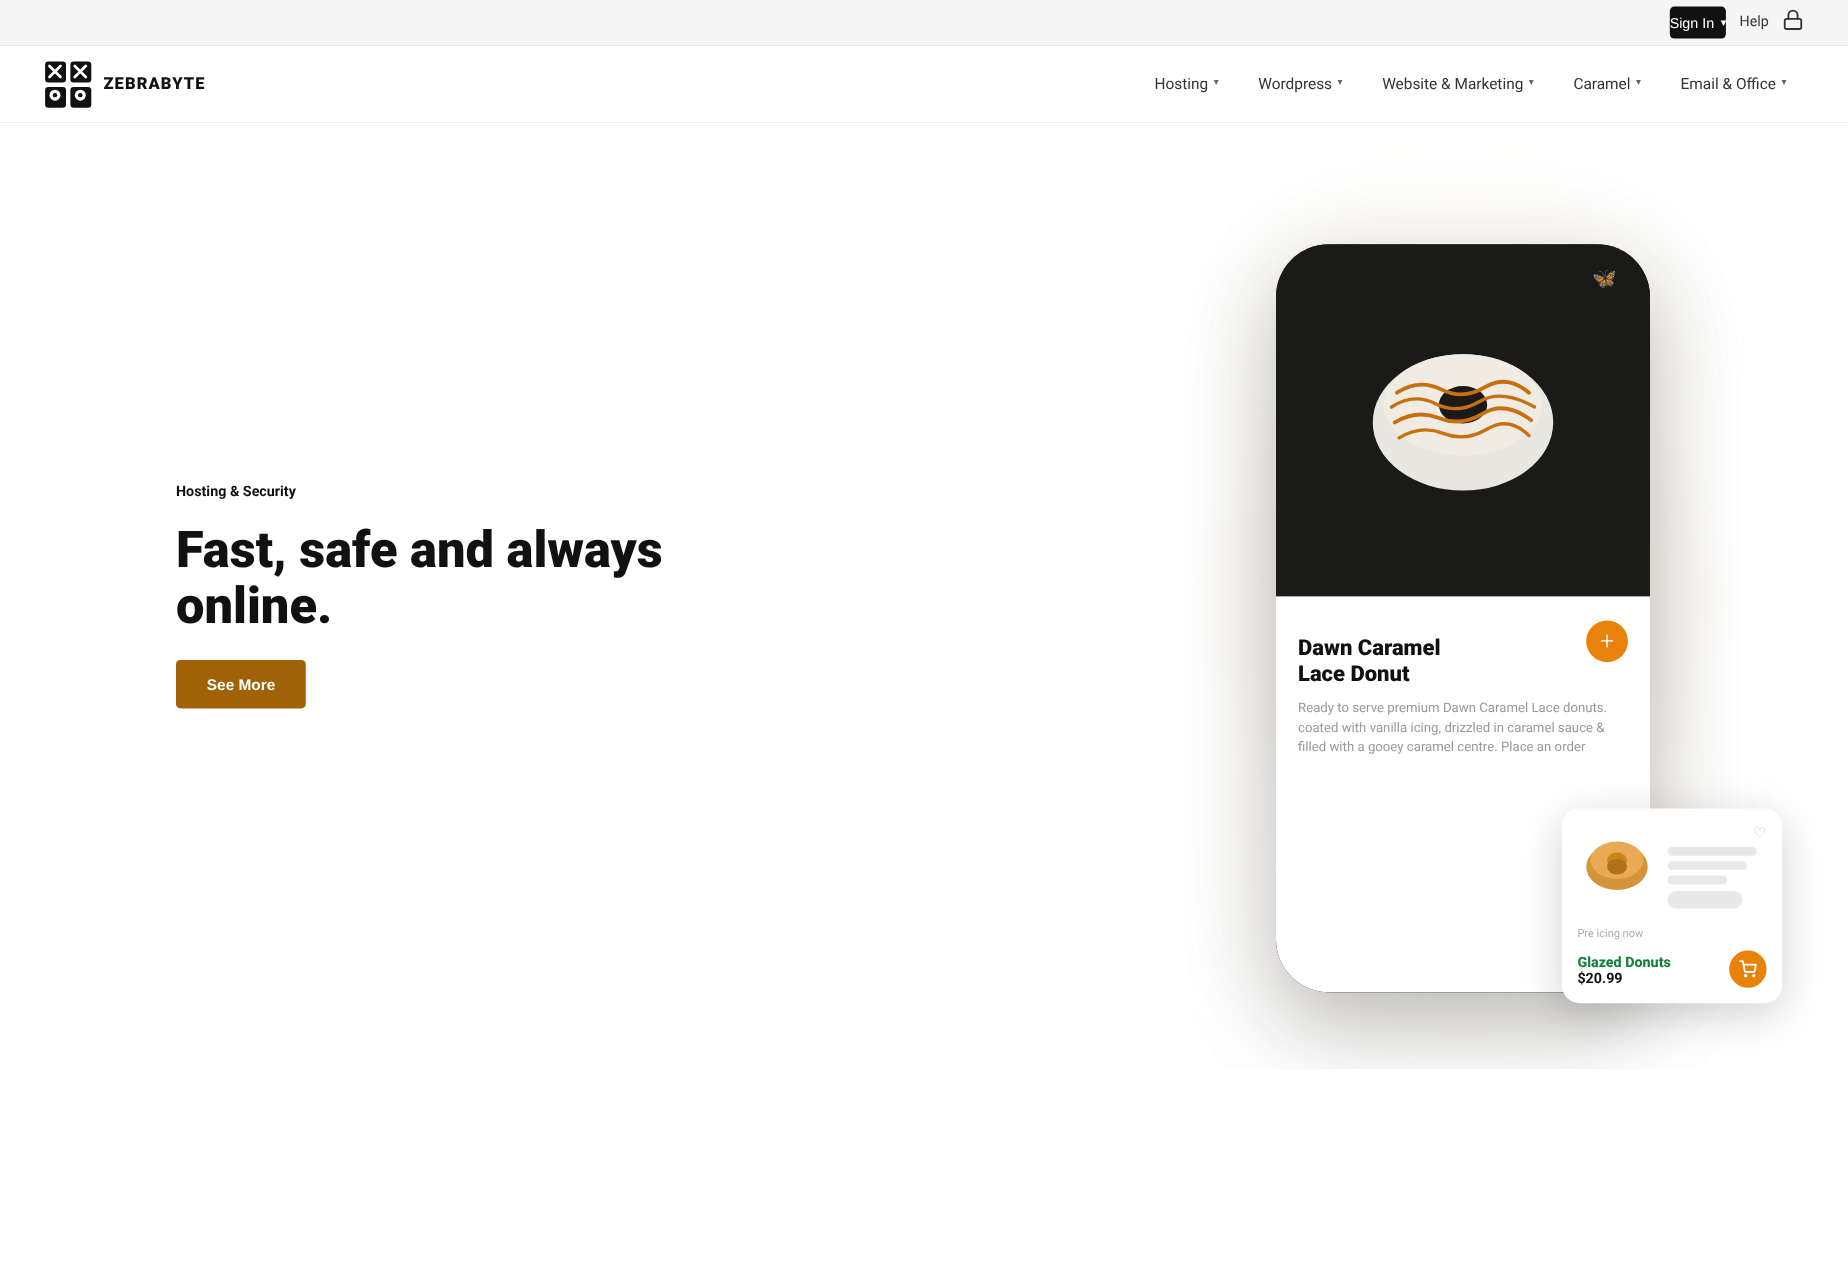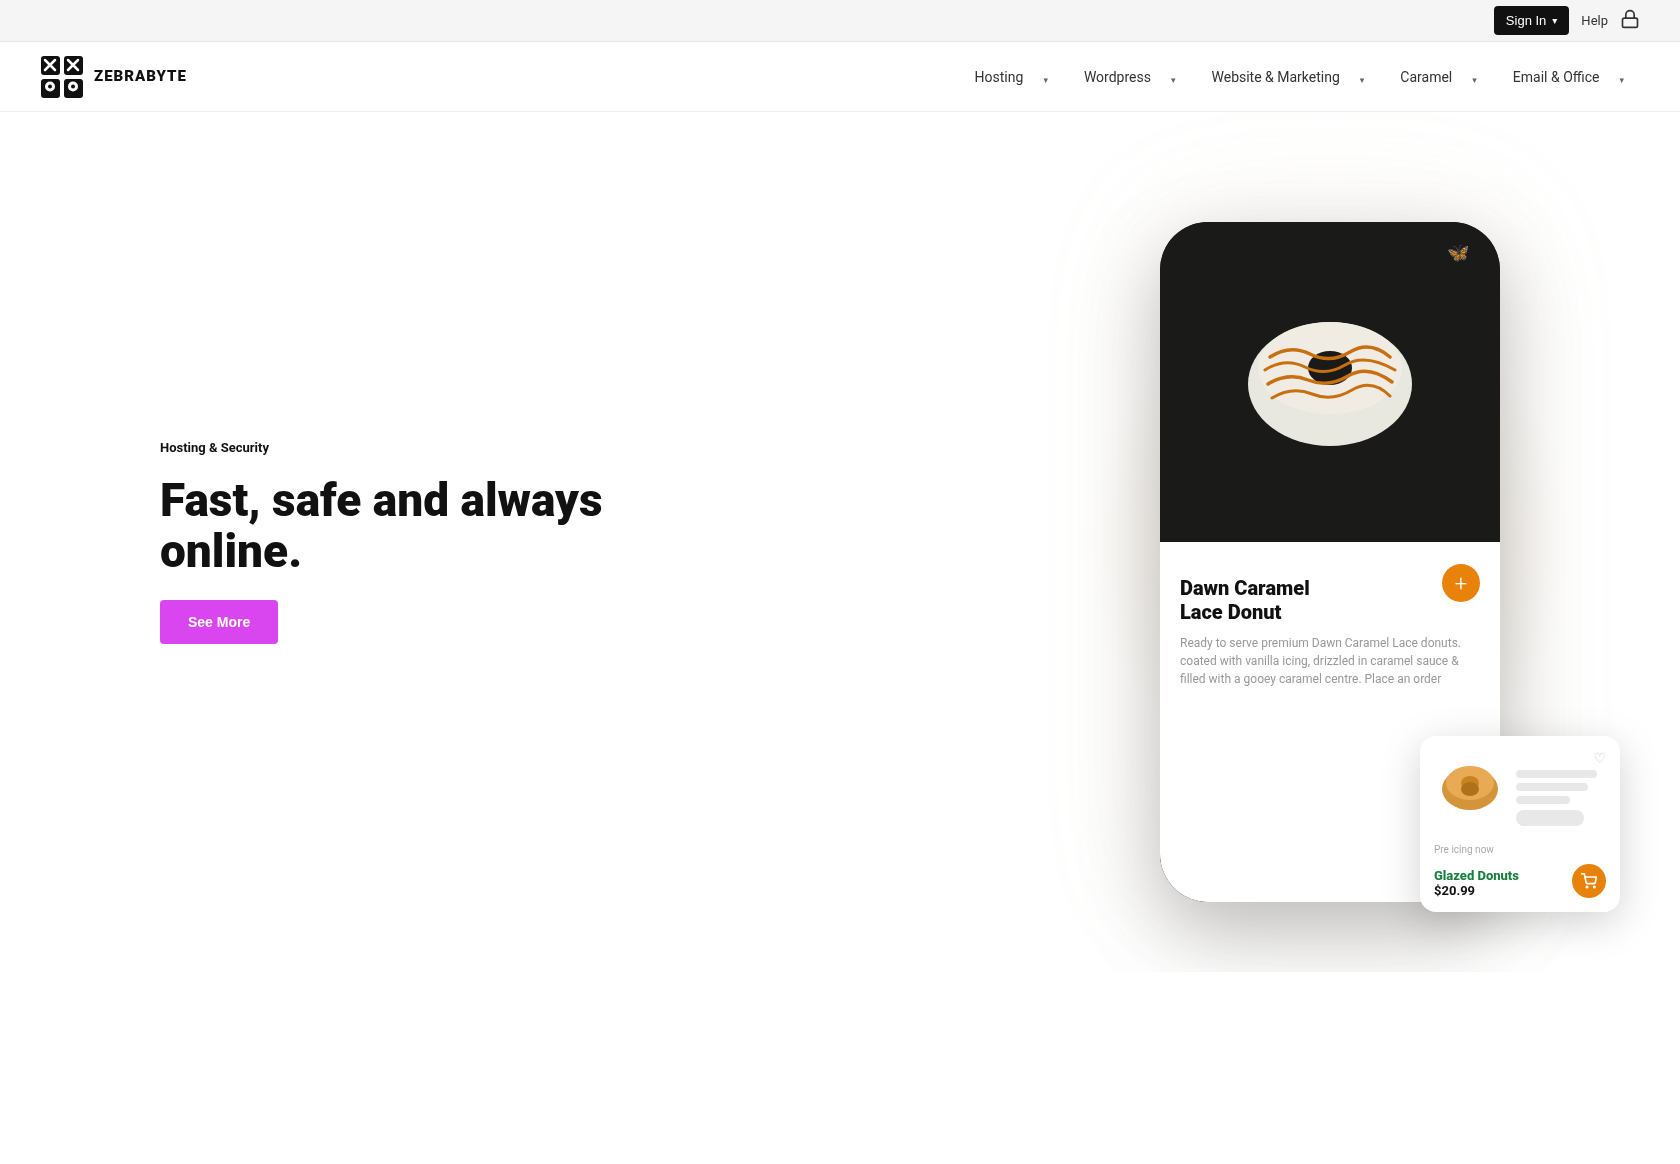--- a/index.html
+++ b/index.html
@@ -12,21 +12,21 @@
       justify-content: flex-end;
       align-items: center;
       padding: 6px 40px;
       gap: 12px;
       border-bottom: 1px solid #e8e8e8;
     }
     .sign-in-btn {
       background: #111;
       color: #fff;
       border: none;
-      padding: 7px 12px;
+      padding: 7px 0;
       border-radius: 4px;
       font-size: 13px;
       cursor: pointer;
       display: flex;
       align-items: center;
       gap: 6px;
     }
     .sign-in-btn .caret { font-size: 10px; }
     .help-link {
       color: #333;
@@ -68,22 +68,22 @@
       display: flex;
       gap: 4px;
       align-items: center;
     }
     .nav-item {
       padding: 8px 16px;
       font-size: 14px;
       color: #333;
       cursor: pointer;
       display: flex;
-      align-items: flex-end;
-      gap: 20px;
+      align-items: flex-start;
+      gap: 5px;
       border-radius: 4px;
       white-space: nowrap;
     }
     .nav-caret { font-size: 9px; color: #666; }
 
     
     .hero {
       display: flex;
       align-items: center;
       padding: 60px 40px 60px 160px;
@@ -110,21 +110,21 @@
       margin-bottom: 24px;
     }
     .hero-desc {
       font-size: 14px;
       color: #777;
       line-height: 1.7;
       margin-bottom: 40px;
       max-width: 440px;
     }
     .see-more-btn {
-      background: #d946ef;
+      background: #a16207;
       color: #fff;
       border: none;
       padding: 14px 28px;
       font-size: 14px;
       font-weight: 600;
       border-radius: 4px;
       cursor: pointer;
     }
 
     

